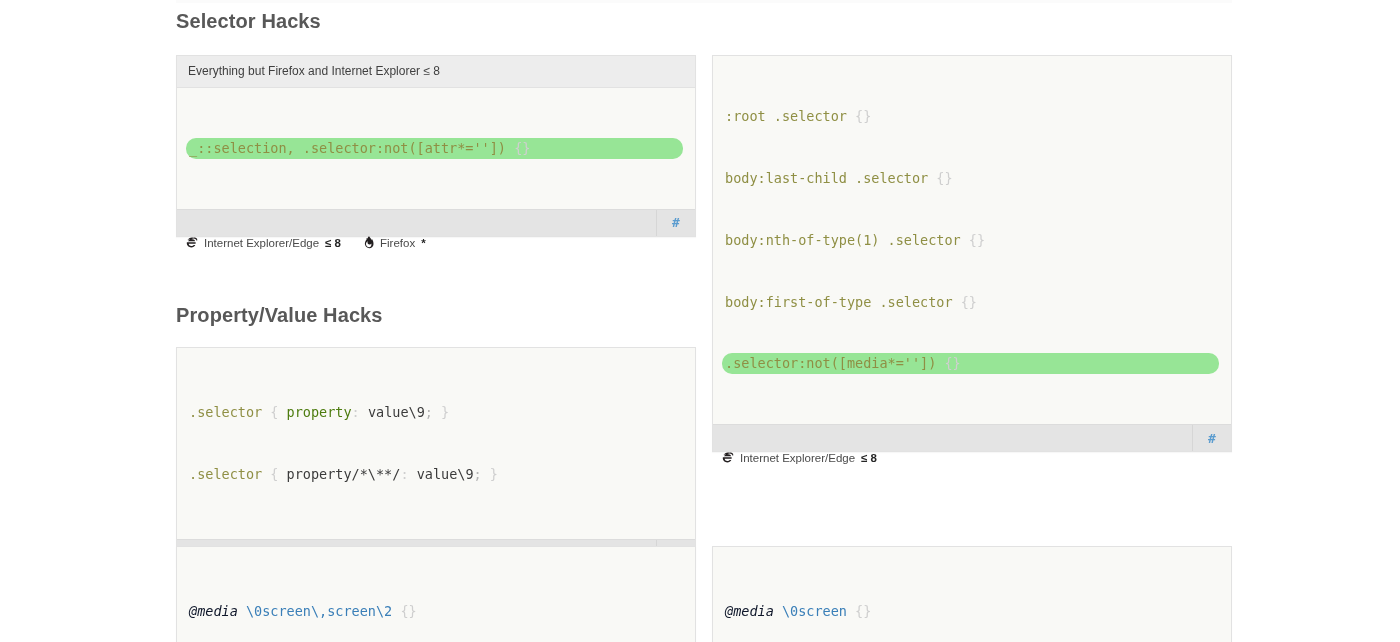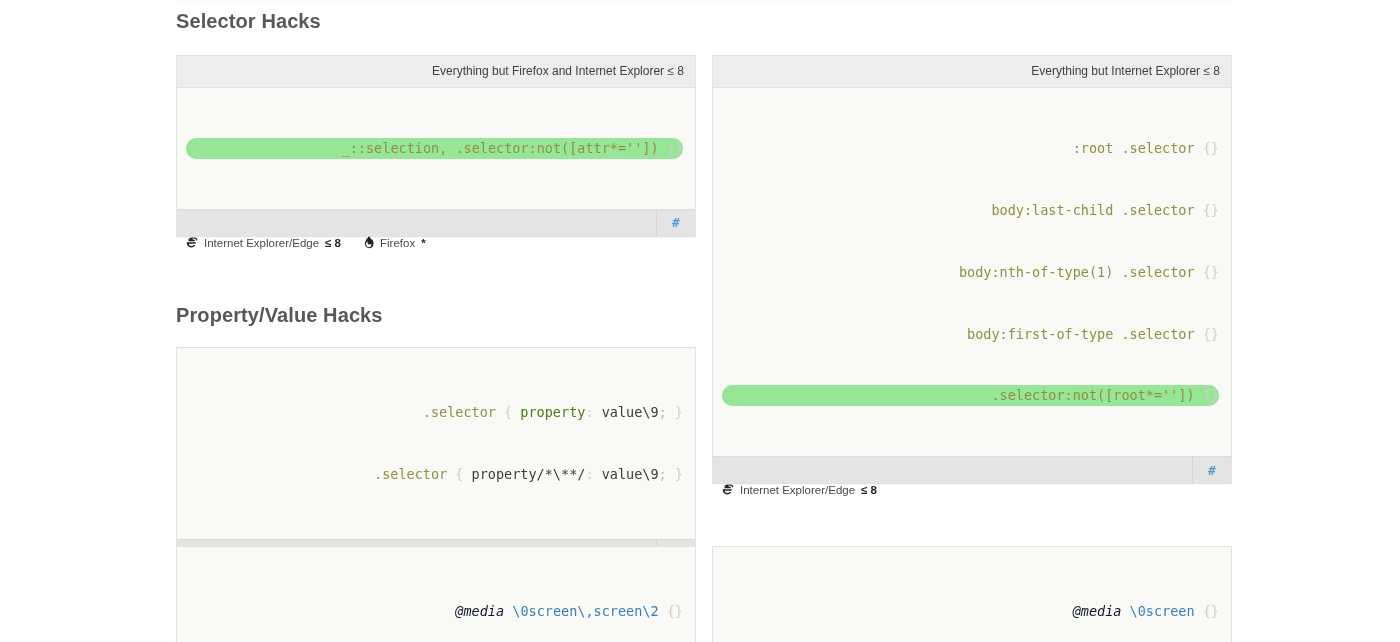--- a/index.html
+++ b/index.html
@@ -12,21 +12,20 @@
     height: 642px;
     font-family: "Liberation Sans", sans-serif;
     color: #333;
     overflow: hidden;
     position: relative;
   }
   .page {
     position: relative;
     width: 1400px;
     height: 568px;
-    text-align: right;
   }
 
   
   .top-sliver {
     position: absolute;
     left: 176px;
     top: 0;
     width: 1056px;
     height: 3px;
     background: #fbfbfb;
@@ -151,27 +150,26 @@
         </svg>
         <span>Firefox</span>
         <span class="ver">*</span>
       </div>
       <div class="badge-spacer"></div>
       <a class="hash-cell" href="#">#</a>
     </div>
   </div>
 
   <div class="card" style="left:712px;top:55px;width:520px;">
-    <div class="card-header">Everything but Internet Explorer ≤ 8</div>
     <div class="card-code">
       <span class="code-line"><span class="sel">:root .selector</span> <span class="brace">{}</span></span>
       <span class="code-line"><span class="sel">body:last-child .selector</span> <span class="brace">{}</span></span>
       <span class="code-line"><span class="sel">body:nth-of-type(1) .selector</span> <span class="brace">{}</span></span>
       <span class="code-line"><span class="sel">body:first-of-type .selector</span> <span class="brace">{}</span></span>
-      <span class="code-line hl"><span class="sel">.selector:not([root*=''])</span> <span class="brace">{}</span></span>
+      <span class="code-line hl"><span class="sel">.selector:not([media*=''])</span> <span class="brace">{}</span></span>
     </div>
     <div class="card-footer">
       <div class="badge">
         <svg class="ie-icon" viewBox="0 0 16 16">
           <path fill="#231f20" d="M8 1.6c-2.3 0-4.3 1.3-5.2 3.2.9-.7 2-1.2 3.1-1.4-1 .6-1.9 1.5-2.4 2.6h8.1c-.3-1.4-1.5-2.4-3-2.4-.5 0-1 .1-1.4.3.7-.6 1.6-1 2.6-1 1.8 0 3.3 1.2 3.8 2.8.3-.5.4-1 .4-1.5 0-1.5-1.3-2.6-3-2.6-.6 0-1.2.1-1.7.4-.5-.3-1-.4-1.3-.4zM2.2 7.2C2.1 7.6 2 8 2 8.4c0 2.6 2.3 4.7 5.1 4.7 2.1 0 3.9-1.2 4.7-2.9h-2c-.5.8-1.4 1.3-2.5 1.3-1.6 0-2.9-1.1-3.1-2.6h7.9c0-.3.1-.5.1-.8 0-.3 0-.6-.1-.9H2.2z"></path>
         </svg>
         <span>Internet Explorer/Edge</span>
         <span class="ver">≤ 8</span>
       </div>
       <div class="badge-spacer"></div>

